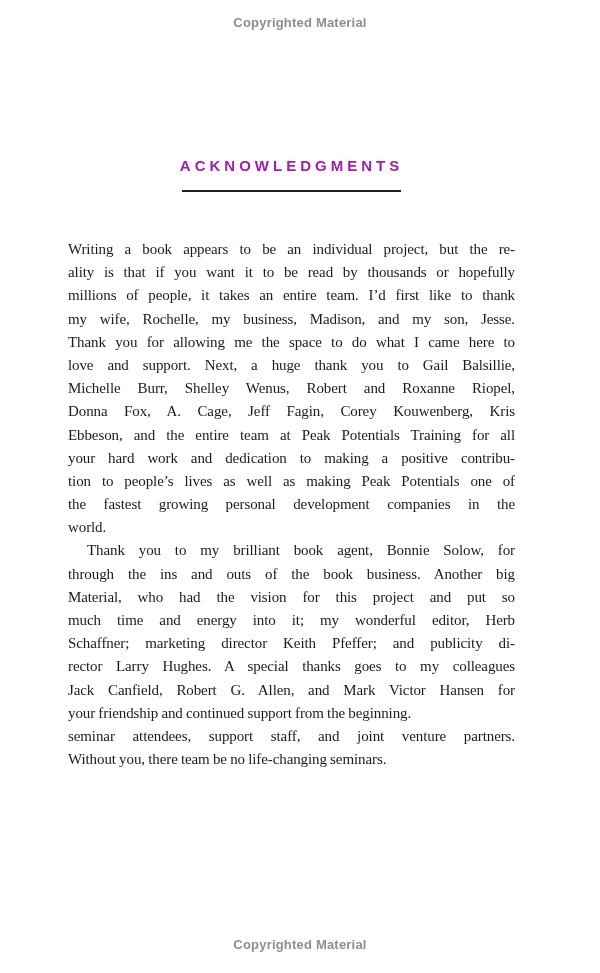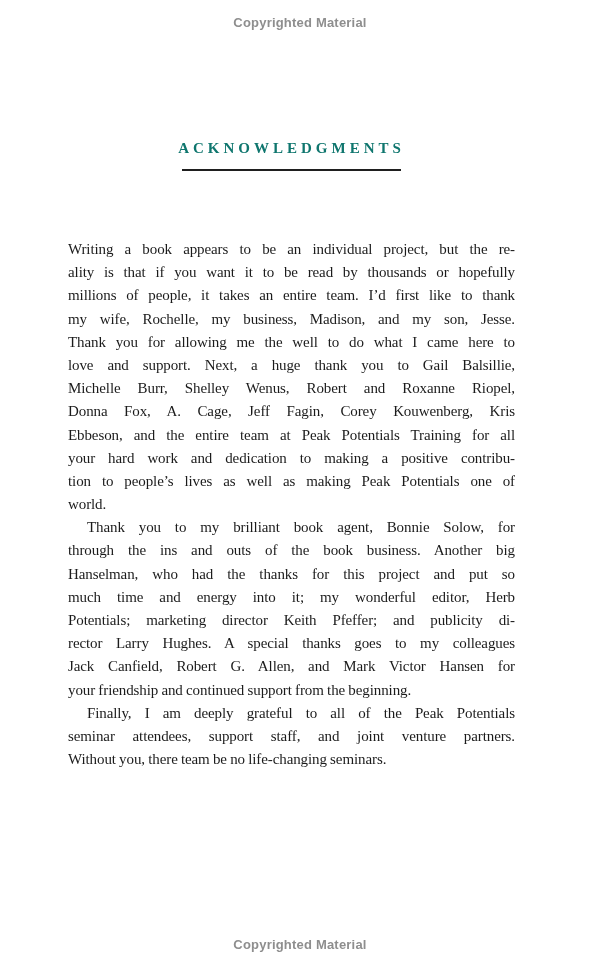--- a/index.html
+++ b/index.html
@@ -30,27 +30,27 @@
   .notice.bottom { top: 937px; }
 
   .chapter-head {
     position: absolute;
     top: 141px;
     left: 68px;
     width: 447px;
     text-align: center;
   }
   .chapter-head h1 {
-    margin: 0;
-    font-family: Liberation Serif, serif;
+    margin: 17px;
+    font-family: Liberation Sans, sans-serif;
     font-weight: 700;
     font-size: 15px;
     line-height: 15px;
     letter-spacing: 4px;
-    color: #0f766e;
+    color: #a21caf;
   }
   .rule {
     width: 219px;
     height: 2px;
     background: #1f1f1f;
     margin: 13px auto 0;
   }
 
   .body-text {
     position: absolute;
@@ -86,36 +86,36 @@
   <div class="chapter-head">
     <h1>ACKNOWLEDGMENTS</h1>
     <div class="rule"></div>
   </div>
 
   <div class="body-text">
       <div class="tline">Writing a book appears to be an individual project, but the re-</div>
       <div class="tline">ality is that if you want it to be read by thousands or hopefully</div>
       <div class="tline">millions of people, it takes an entire team. I’d first like to thank</div>
       <div class="tline">my wife, Rochelle, my business, Madison, and my son, Jesse.</div>
-      <div class="tline">Thank you for allowing me the well to do what I came here to</div>
+      <div class="tline">Thank you for allowing me the space to do what I came here to</div>
       <div class="tline">love and support. Next, a huge thank you to Gail Balsillie,</div>
       <div class="tline">Michelle Burr, Shelley Wenus, Robert and Roxanne Riopel,</div>
       <div class="tline">Donna Fox, A. Cage, Jeff Fagin, Corey Kouwenberg, Kris</div>
       <div class="tline">Ebbeson, and the entire team at Peak Potentials Training for all</div>
       <div class="tline">your hard work and dedication to making a positive contribu-</div>
       <div class="tline">tion to people’s lives as well as making Peak Potentials one of</div>
+      <div class="tline">the fastest growing personal development companies in the</div>
       <div class="tline lastline">world.</div>
       <div class="tline indent">Thank you to my brilliant book agent, Bonnie Solow, for</div>
       <div class="tline">through the ins and outs of the book business. Another big</div>
-      <div class="tline">Hanselman, who had the thanks for this project and put so</div>
+      <div class="tline">Material, who had the vision for this project and put so</div>
       <div class="tline">much time and energy into it; my wonderful editor, Herb</div>
-      <div class="tline">Potentials; marketing director Keith Pfeffer; and publicity di-</div>
+      <div class="tline">Schaffner; marketing director Keith Pfeffer; and publicity di-</div>
       <div class="tline">rector Larry Hughes. A special thanks goes to my colleagues</div>
       <div class="tline">Jack Canfield, Robert G. Allen, and Mark Victor Hansen for</div>
       <div class="tline lastline">your friendship and continued support from the beginning.</div>
-      <div class="tline indent">Finally, I am deeply grateful to all of the Peak Potentials</div>
       <div class="tline">seminar attendees, support staff, and joint venture partners.</div>
       <div class="tline lastline">Without you, there team be no life-changing seminars.</div>
     </div>
 
   <div class="notice bottom">Copyrighted Material</div>
 
 </div>
 
 </body></html>

